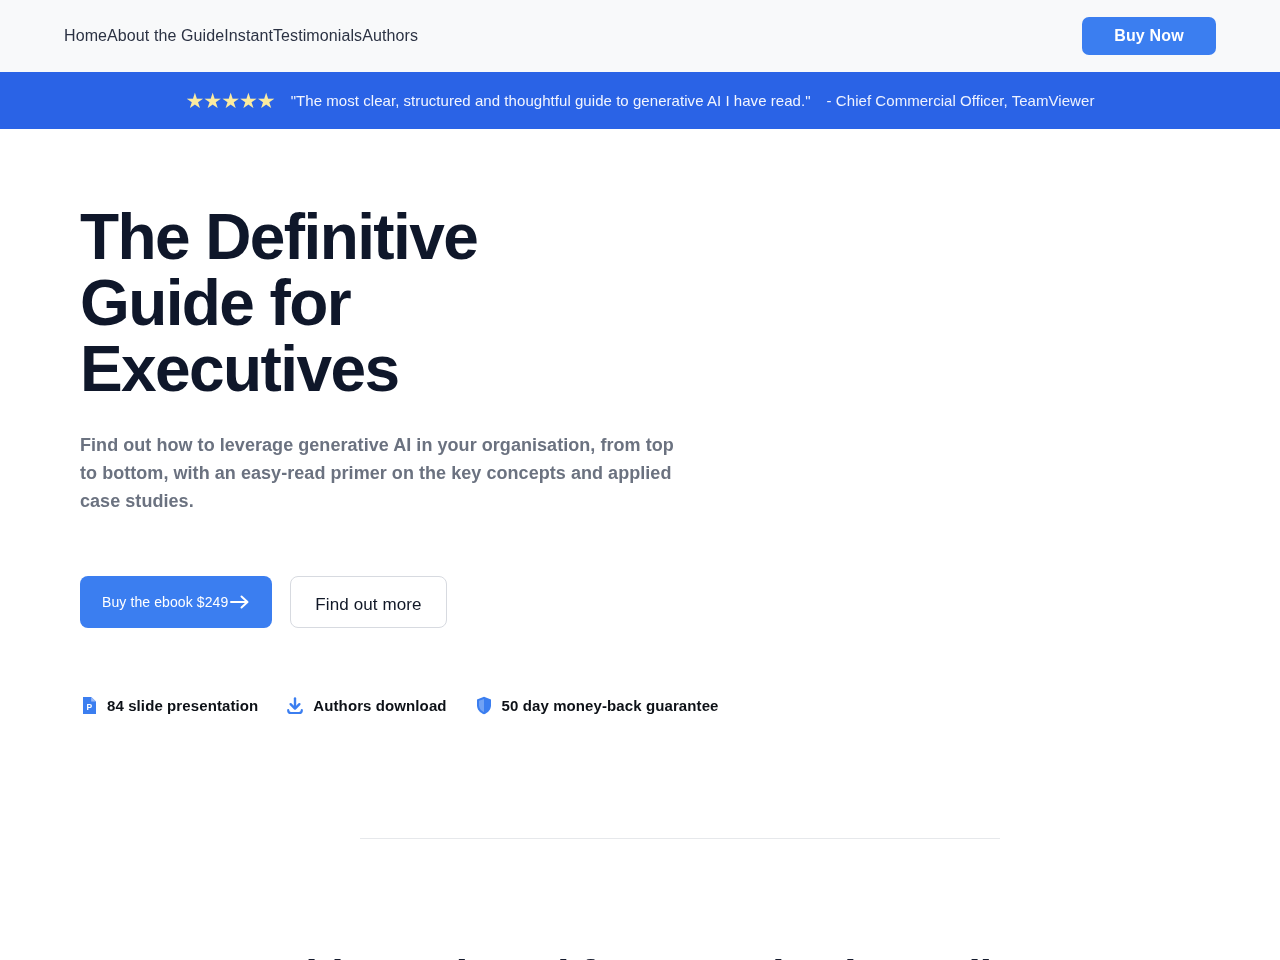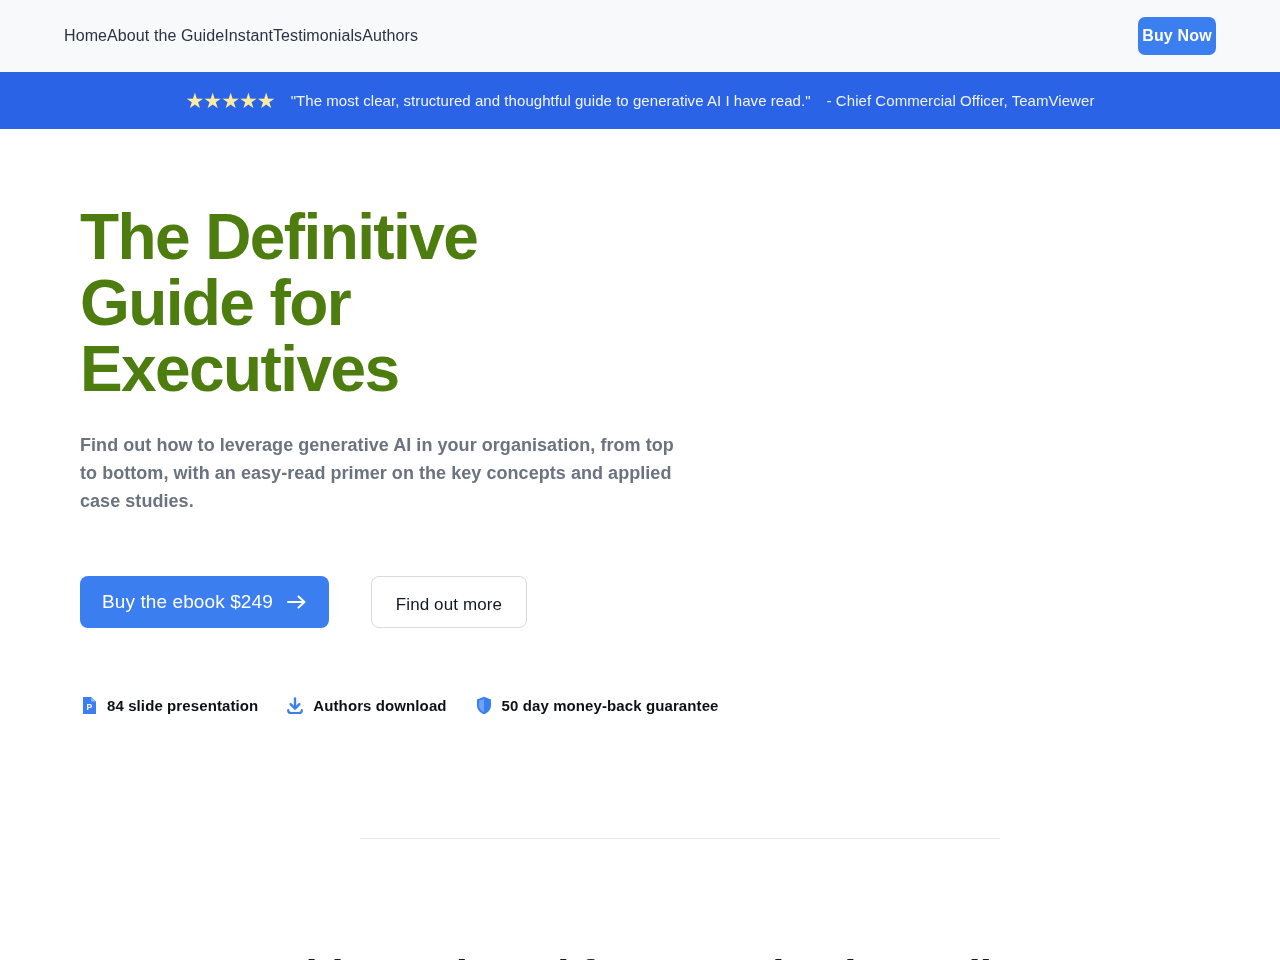--- a/index.html
+++ b/index.html
@@ -47,21 +47,21 @@
   .header-spacer { flex: 1 1 auto; }
 
   .buy-now-btn {
     background: #3b7ef0;
     color: #ffffff;
     border: none;
     border-radius: 7px;
     font-family: "Liberation Sans", sans-serif;
     font-size: 16px;
     font-weight: bold;
-    padding: 0 4px;
+    padding: 0 32px;
     height: 38px;
     line-height: 38px;
     letter-spacing: 0.2px;
     cursor: pointer;
     white-space: nowrap;
     margin-right: 0px;
   }
 
   
   .banner {
@@ -100,21 +100,21 @@
   
   .hero {
     padding: 76px 0 0 80px;
   }
 
   .hero-title {
     font-size: 64px;
     font-weight: bold;
     line-height: 1.03;
     letter-spacing: -1.6px;
-    color: #4d7c0f;
+    color: #0f172a;
     max-width: 520px;
   }
 
   .hero-sub {
     margin-top: 28px;
     font-size: 18px;
     line-height: 28px;
     color: #6b7280;
     max-width: 612px;
     letter-spacing: 0.05px;
@@ -130,23 +130,23 @@
 
   .btn-primary {
     background: #3b7ef0;
     color: #ffffff;
     border: none;
     border-radius: 8px;
     height: 52px;
     padding: 0 22px;
     display: inline-flex;
     align-items: center;
-    gap: 14px;
+    gap: 2px;
     font-family: "Liberation Sans", sans-serif;
-    font-size: 19px;
+    font-size: 14px;
     letter-spacing: 0.1px;
     cursor: pointer;
     white-space: nowrap;
   }
 
   .btn-primary .arrow {
     display: inline-flex;
     align-items: center;
   }
 
@@ -155,21 +155,20 @@
     color: #111827;
     border: 1px solid #d7dae0;
     border-radius: 8px;
     height: 52px;
     padding: 18px 24px;
     font-family: "Liberation Sans", sans-serif;
     font-size: 17px;
     letter-spacing: 0.1px;
     cursor: pointer;
     white-space: nowrap;
-    margin-left: 24px;
   }
 
   
   .badges {
     margin-top: 68px;
     display: flex;
     align-items: center;
     gap: 28px;
   }
 

